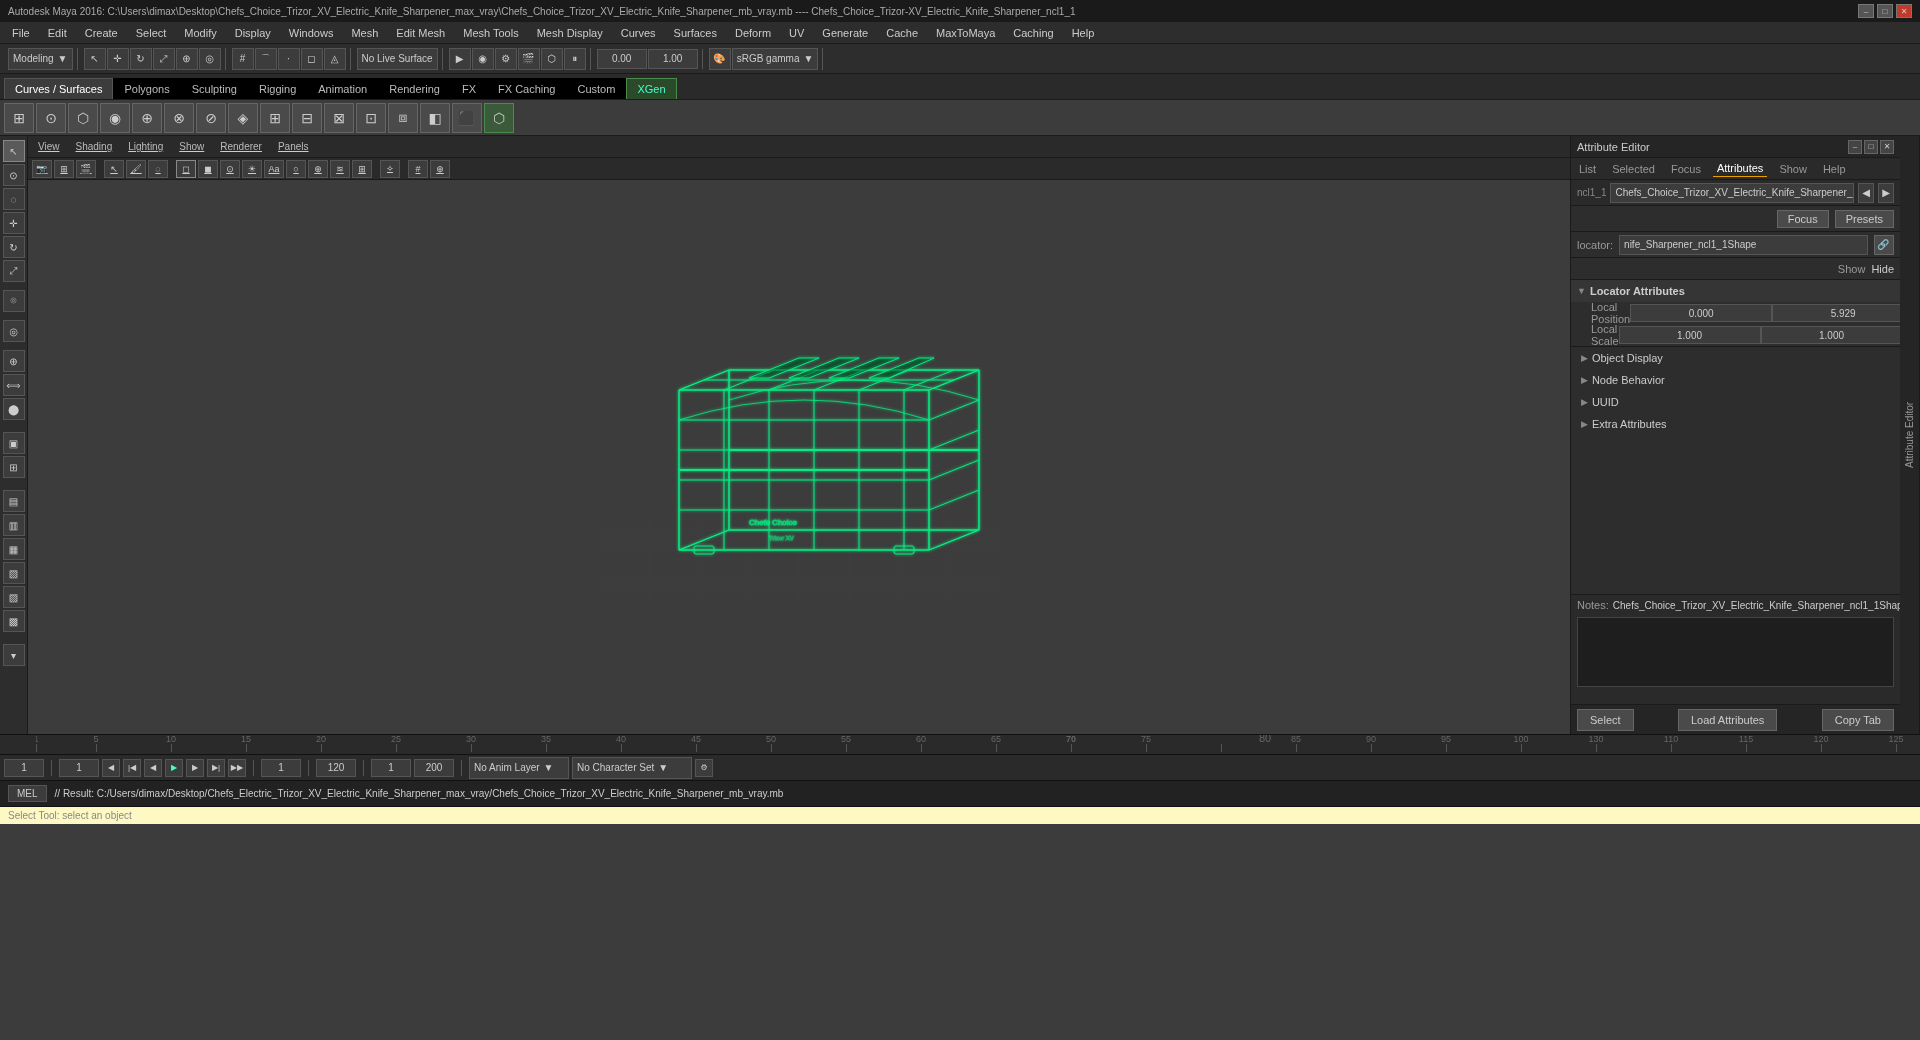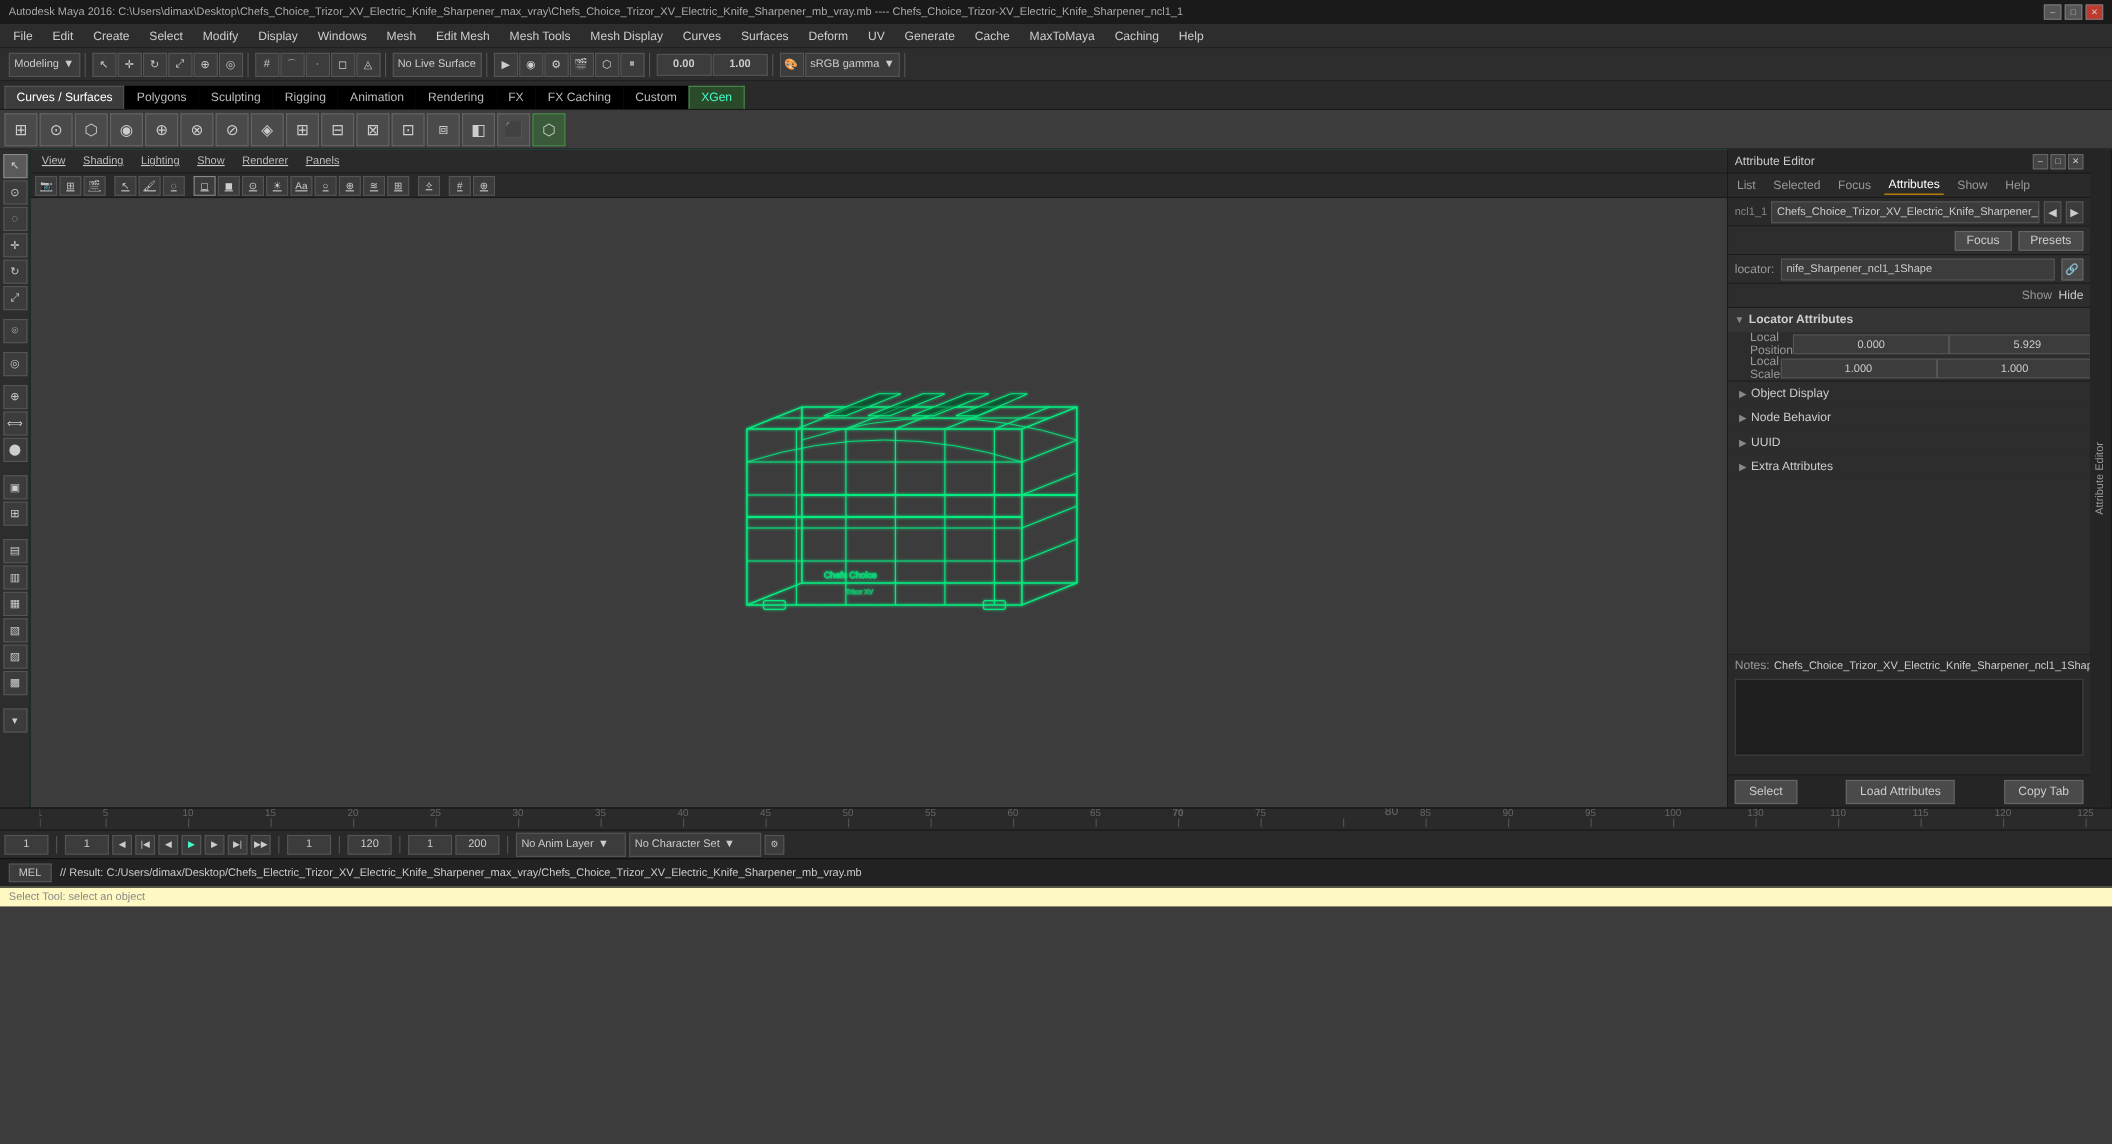--- a/index.html
+++ b/index.html
@@ -12,21 +12,21 @@
 
     
     #menubar { width: 100%; height: 22px; background: #2d2d2d; display: flex; align-items: center; padding: 0 4px; gap: 2px; border-bottom: 1px solid #1a1a1a; }
     .menu-item { padding: 2px 8px; font-size: 11px; color: #ccc; cursor: pointer; white-space: nowrap; }
 
     
     #toolbar1 { width: 100%; height: 30px; background: #2d2d2d; display: flex; align-items: center; padding: 2px 4px; gap: 2px; border-bottom: 1px solid #1a1a1a; }
     .toolbar-group { display: flex; align-items: center; gap: 1px; padding: 0 4px; border-right: 1px solid #555; }
     .toolbar-btn { width: 22px; height: 22px; background: #3c3c3c; border: 1px solid #555; cursor: pointer; display: flex; align-items: center; justify-content: center; font-size: 10px; color: #ccc; }
     .toolbar-dropdown { height: 22px; background: #3c3c3c; border: 1px solid #555; color: #ccc; font-size: 10px; padding: 0 4px; cursor: pointer; display: flex; align-items: center; gap: 4px; }
-    .toolbar-input { width: 50px; height: 20px; background: #3c3c3c; border: 1px solid #555; color: #ccc; font-size: 10px; padding: 0 8px; text-align: center; font-weight: bold; }
+    .toolbar-input { width: 50px; height: 20px; background: #3c3c3c; border: 1px solid #555; color: #ccc; font-size: 10px; padding: 0 8px; text-align: center; }
 
     
     #shelftabs { width: 100%; height: 26px; background: #2a2a2a; display: flex; align-items: flex-end; padding: 0 4px; border-bottom: 1px solid #1a1a1a; }
     .shelf-tab { padding: 4px 10px; font-size: 11px; color: #bbb; cursor: pointer; border: 1px solid transparent; border-bottom: none; background: #000000; }
     .shelf-tab.active { background: #3c3c3c; border-color: #555; color: #fff; }
 
     
     #shelf { width: 100%; height: 36px; background: #3c3c3c; display: flex; align-items: center; padding: 2px 4px; gap: 2px; border-bottom: 1px solid #1a1a1a; }
     .shelf-icon { width: 30px; height: 30px; background: #4a4a4a; border: 1px solid #666; cursor: pointer; display: flex; align-items: center; justify-content: center; font-size: 14px; }
 

